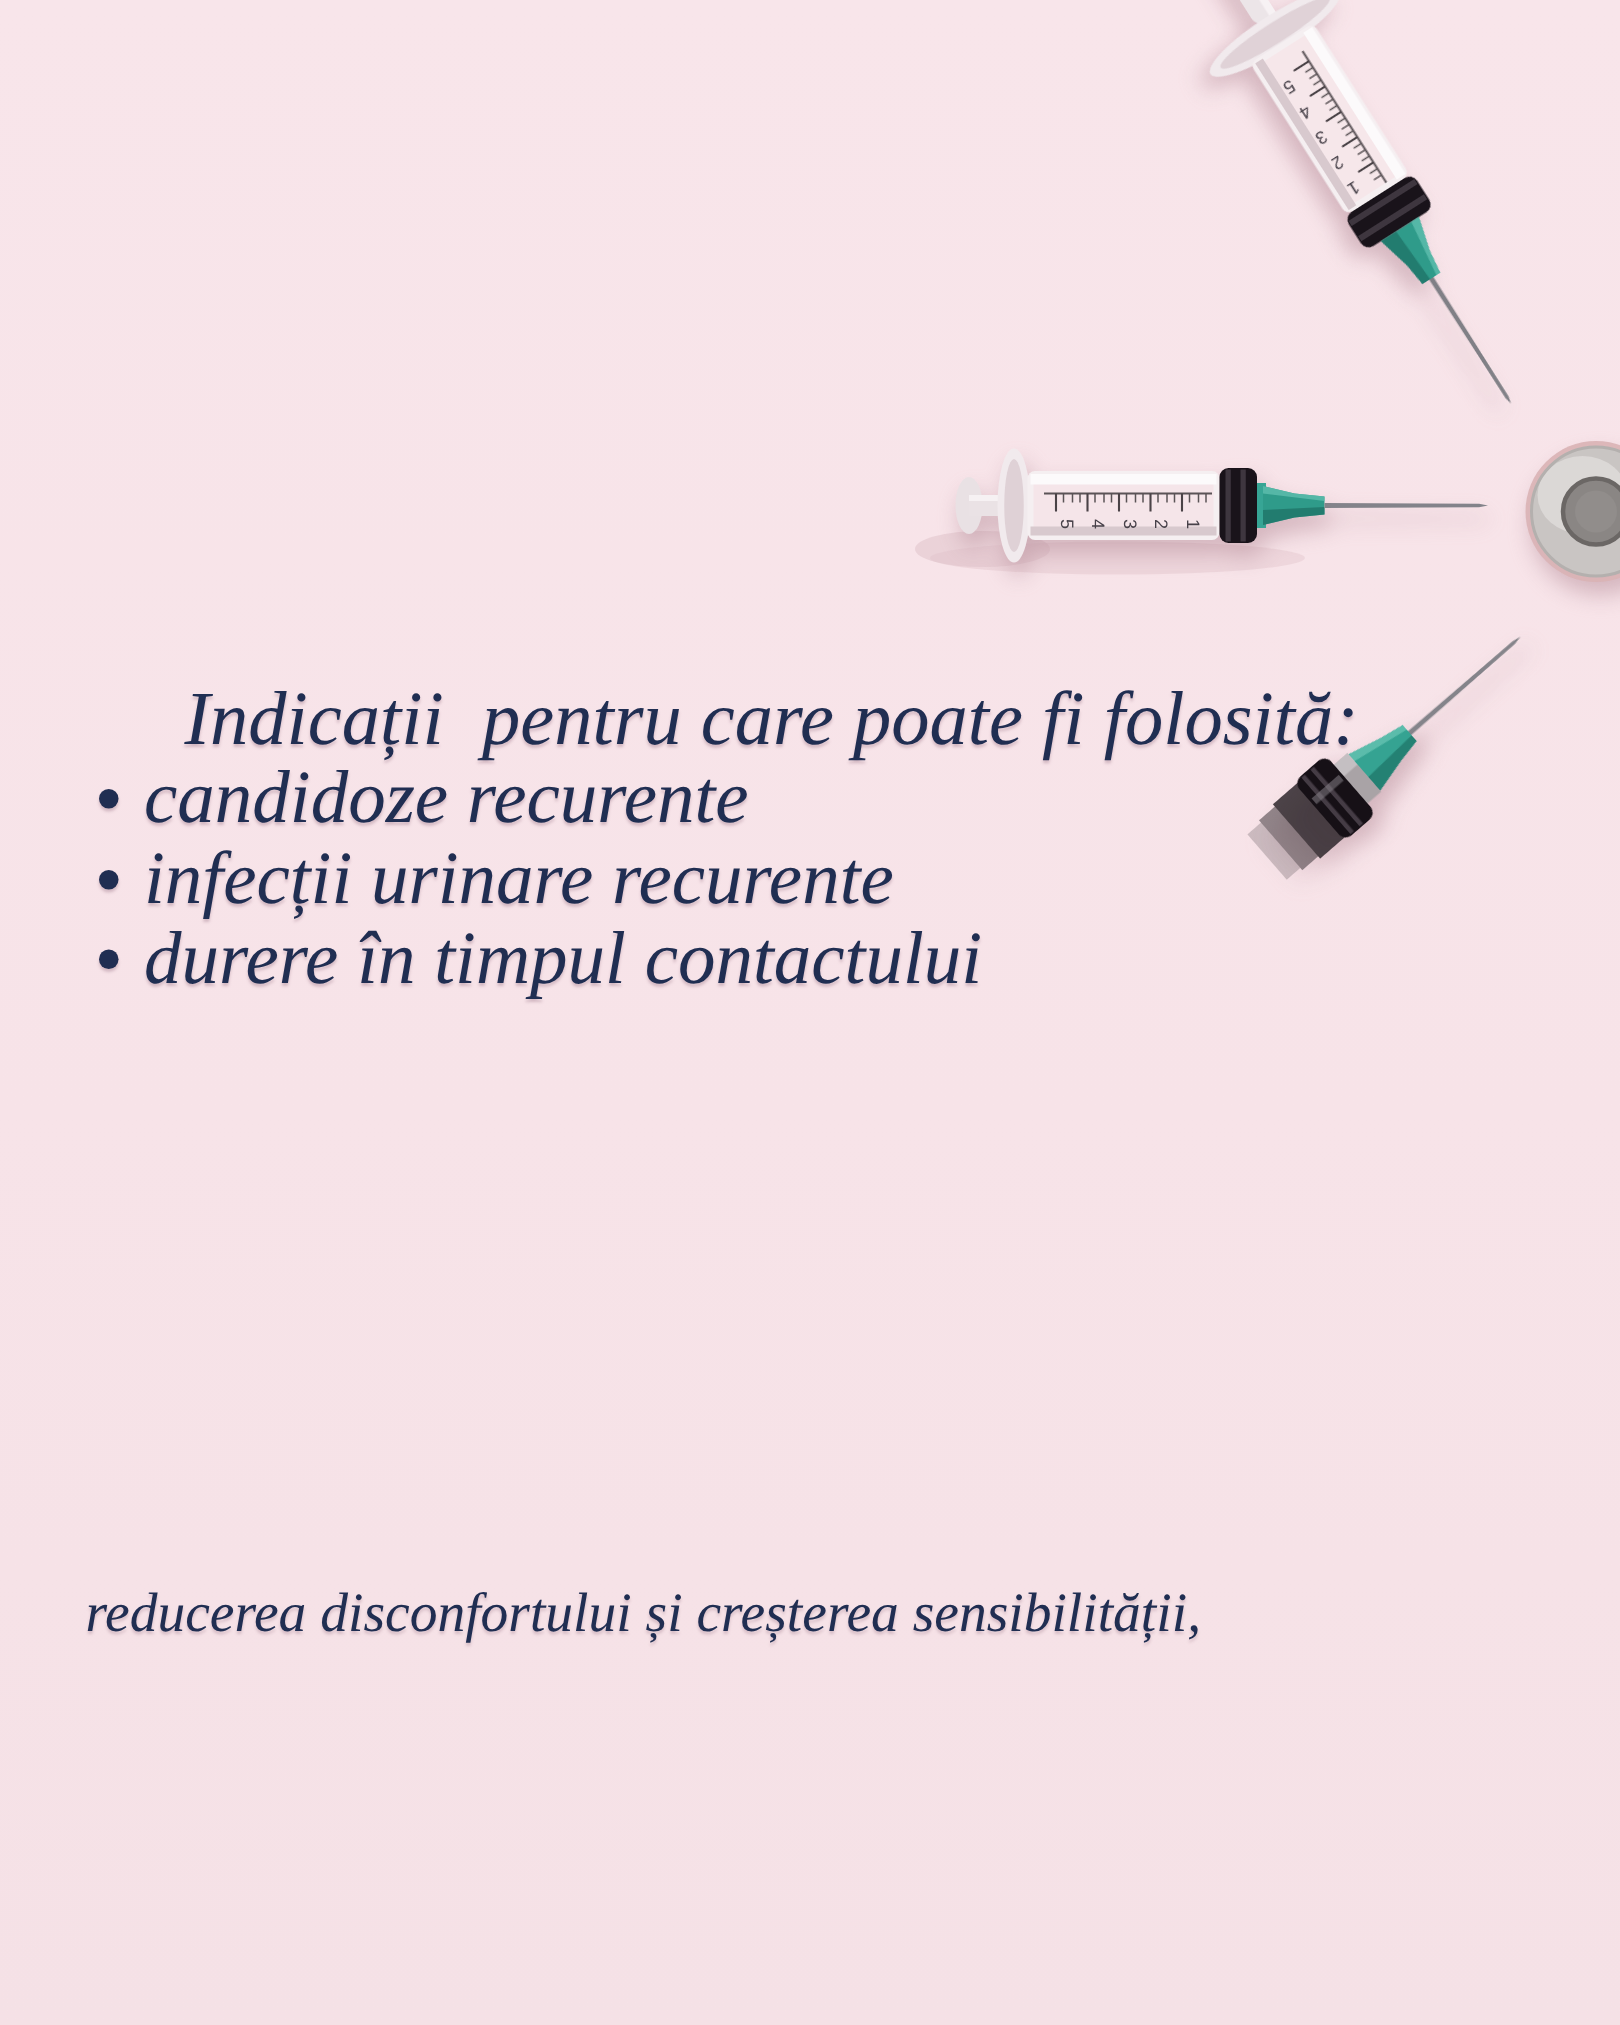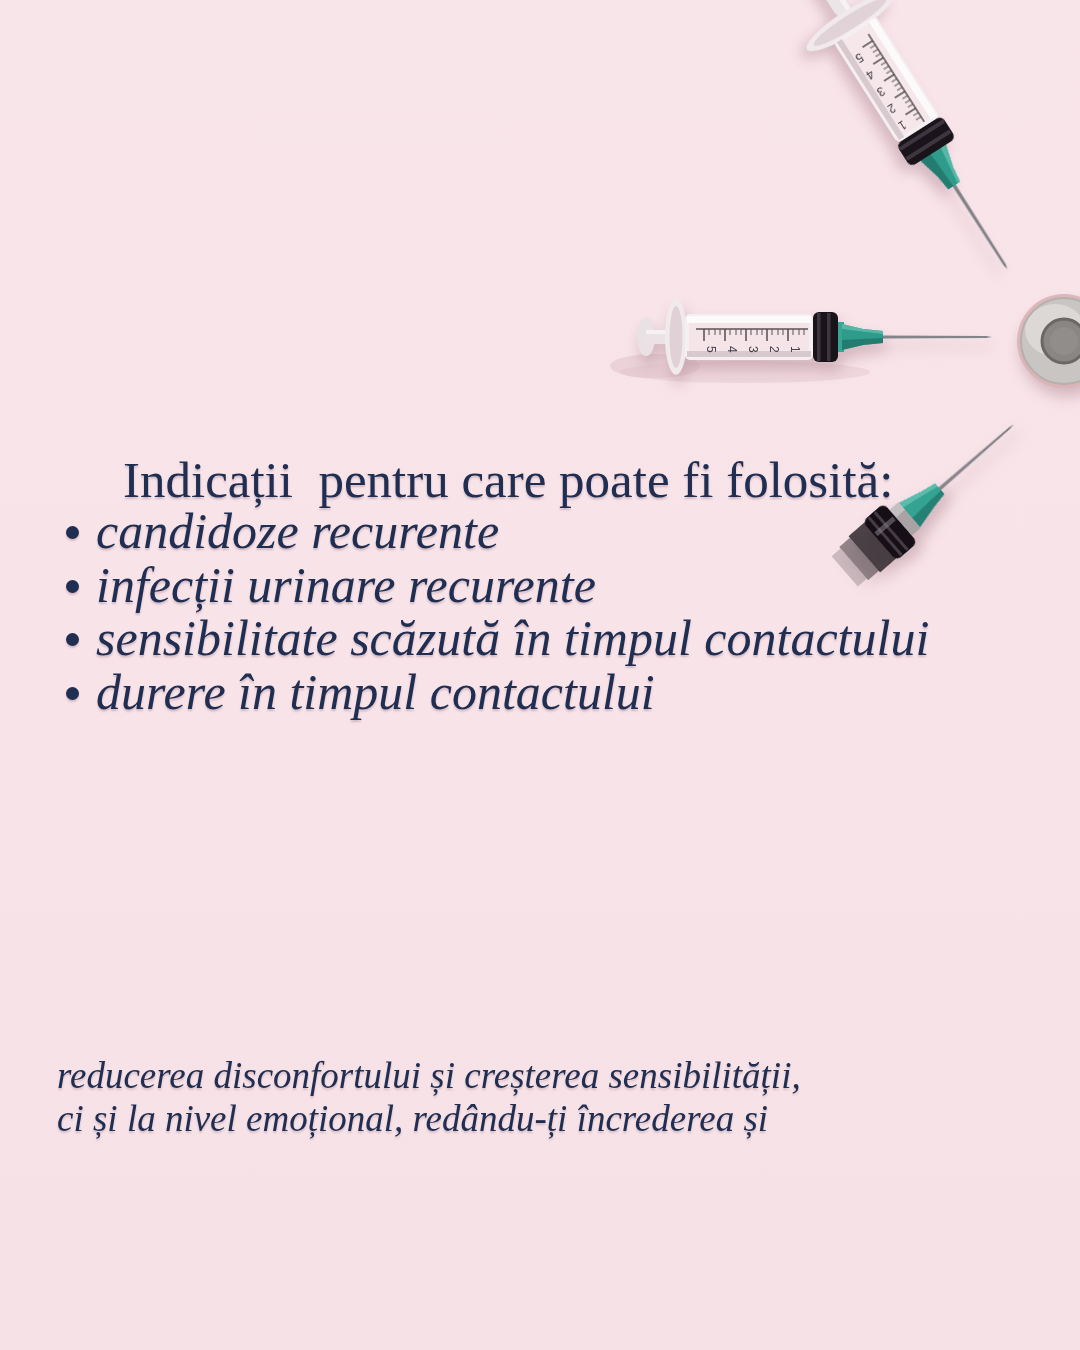--- a/index.html
+++ b/index.html
@@ -19,20 +19,21 @@
   .ph { filter: drop-shadow(3px 9px 7px rgba(170,126,140,0.45)); }
   .scale-num {
     font-family: "Liberation Sans", sans-serif;
     font-size: 12px;
     fill: #474149;
   }
   .heading {
     position: absolute;
     left: 123px;
     top: 452px;
+    font-style: italic;
     font-size: 51px;
     line-height: 56px;
     white-space: pre;
     text-shadow: 0 2px 2px rgba(143,104,122,0.35);
   }
   .bullets {
     position: absolute;
     left: 66px;
     top: 505px;
   }
@@ -170,26 +171,21 @@
     <div class="b-row">
       <span class="b-dot"></span>
       <span class="b-text">candidoze recurente</span>
     </div>
     <div class="b-row">
       <span class="b-dot"></span>
       <span class="b-text">infecții urinare recurente</span>
     </div>
     <div class="b-row">
       <span class="b-dot"></span>
-      <span class="b-text">sensibilitate scăzută în timpul contactului</span>
-    </div>
-    <div class="b-row">
-      <span class="b-dot"></span>
       <span class="b-text">durere în timpul contactului</span>
     </div>
   </div>
 
   <div class="benefits">
     <div class="p-line">reducerea disconfortului și creșterea sensibilității,</div>
-    <div class="p-line">ci și la nivel emoțional, redându-ți încrederea și</div>
   </div>
 
 </div>
 
 </body></html>

